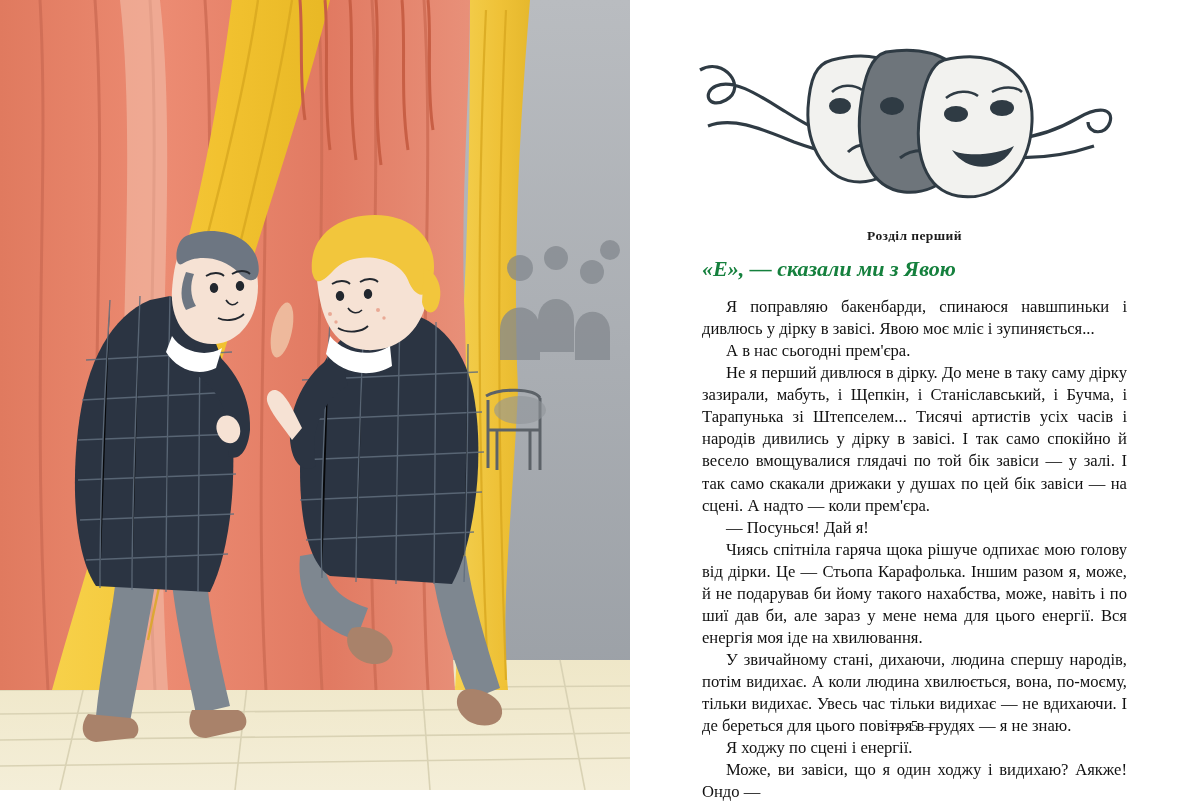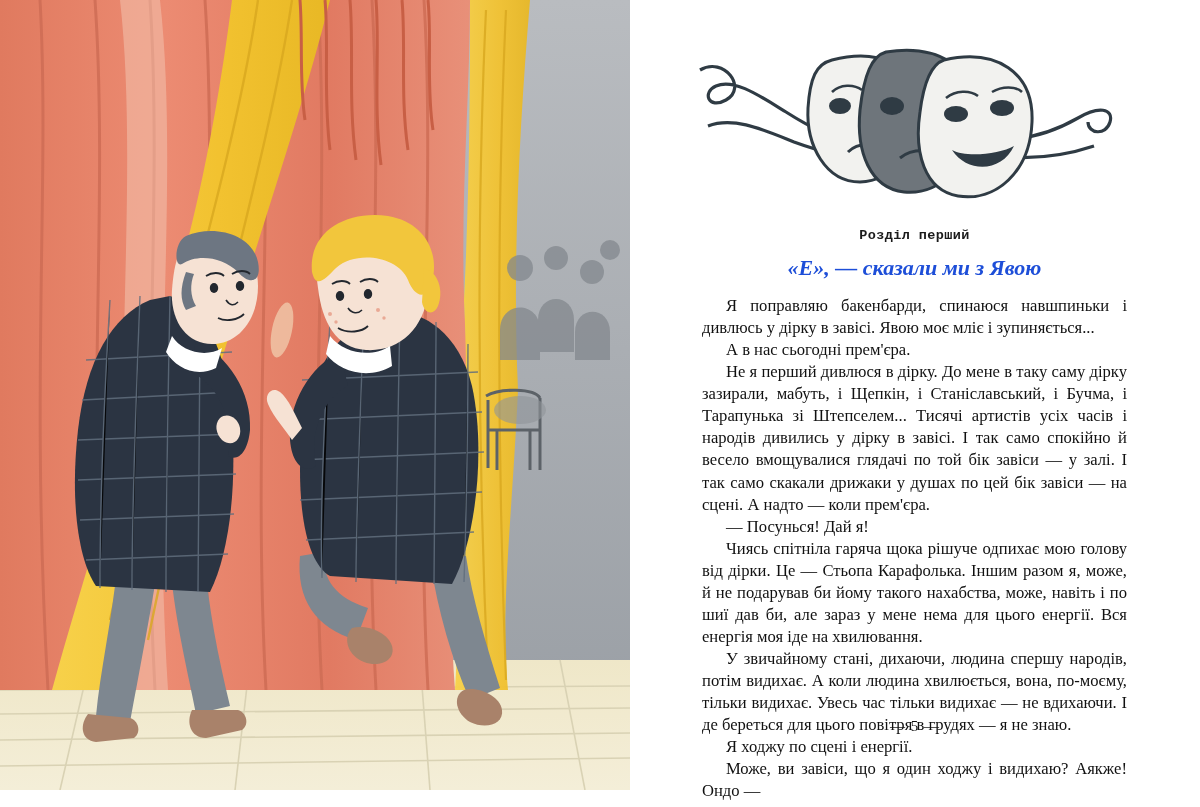--- a/index.html
+++ b/index.html
@@ -52,34 +52,33 @@
     height: 190px;
   }
   .text-col {
     position: absolute;
     left: 72px;
     top: 228px;
     width: 425px;
   }
   .chapter-label {
     text-align: center;
-    font-family: Liberation Mono, monospace;
+    font-family: Liberation Serif, serif;
     font-weight: bold;
     font-size: 13.5px;
     letter-spacing: 0.4px;
     color: #1b1b1b;
     margin: 0 0 12px 0;
   }
   .chapter-title {
-    text-align: center;
     font-family: "Liberation Serif", serif;
     font-style: italic;
     font-weight: bold;
     font-size: 22px;
-    color: #1d4ed8;
+    color: #15803d;
     margin: 0 0 14px 0;
   }
   .body-text p {
     margin: 0;
     font-size: 16.6px;
     line-height: 1.33;
     color: #111111;
     text-align: justify;
     text-indent: 24px;
     hyphens: manual;

